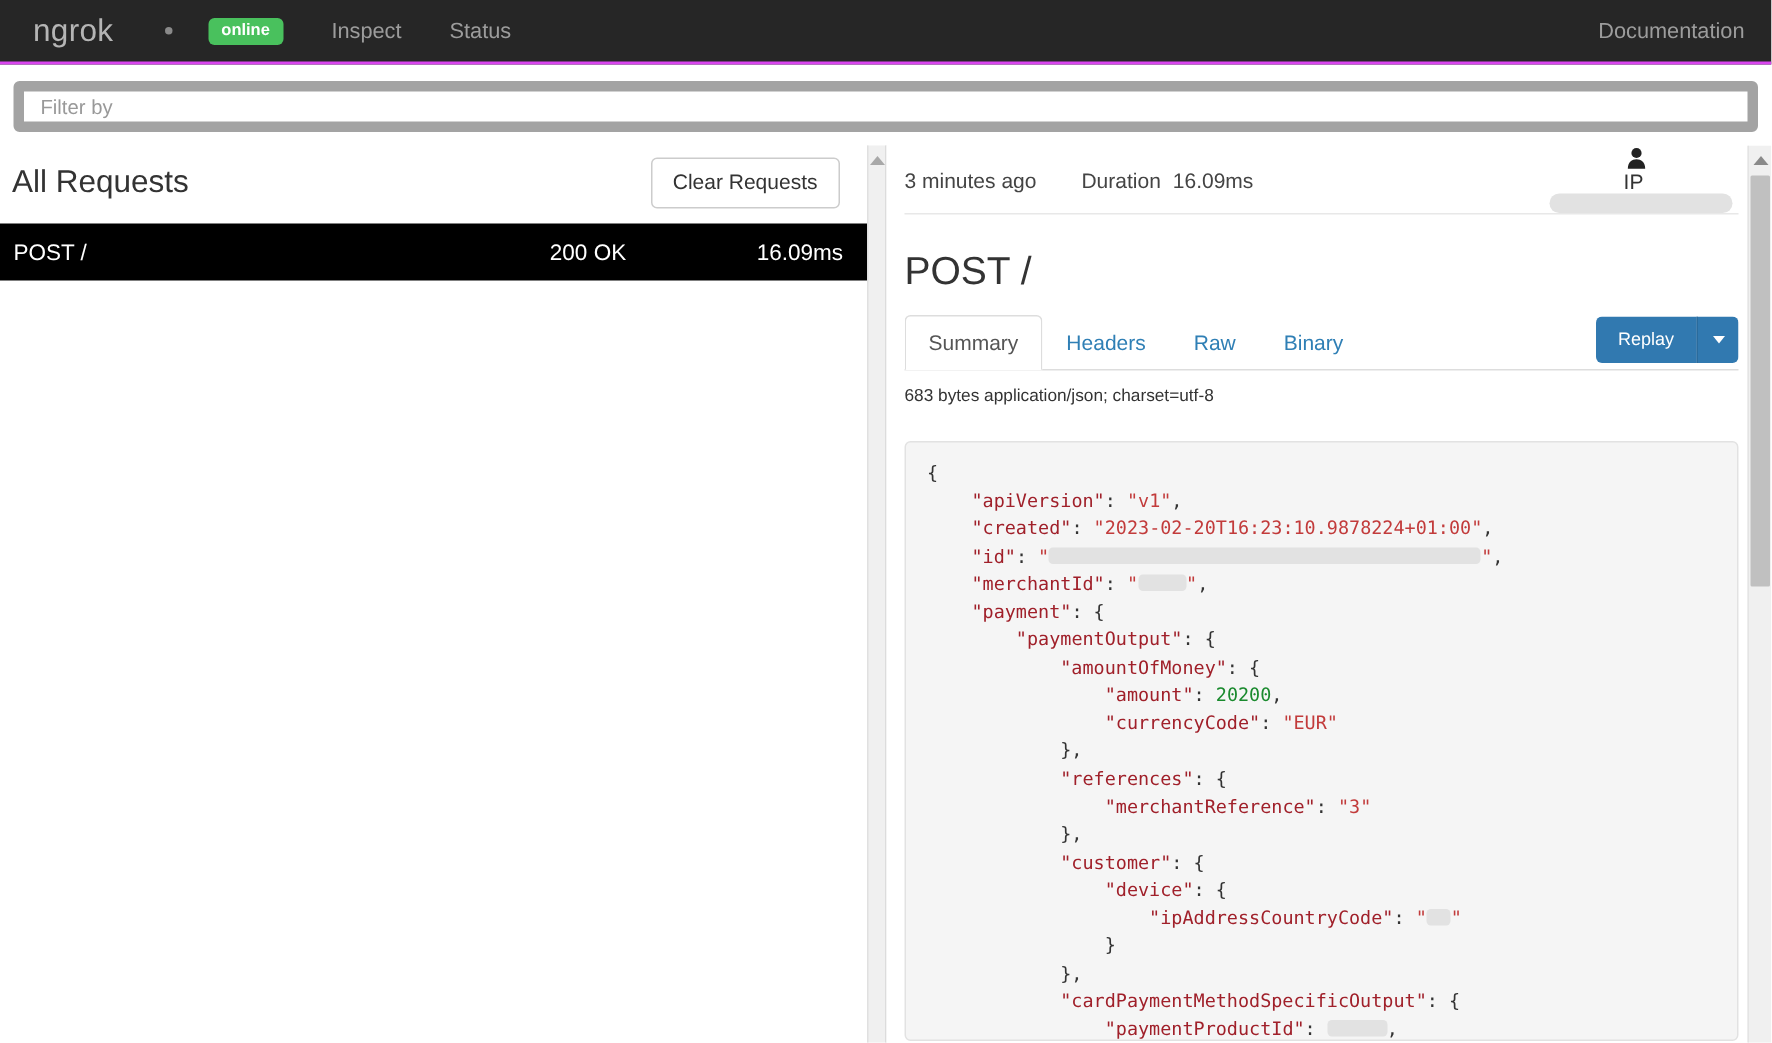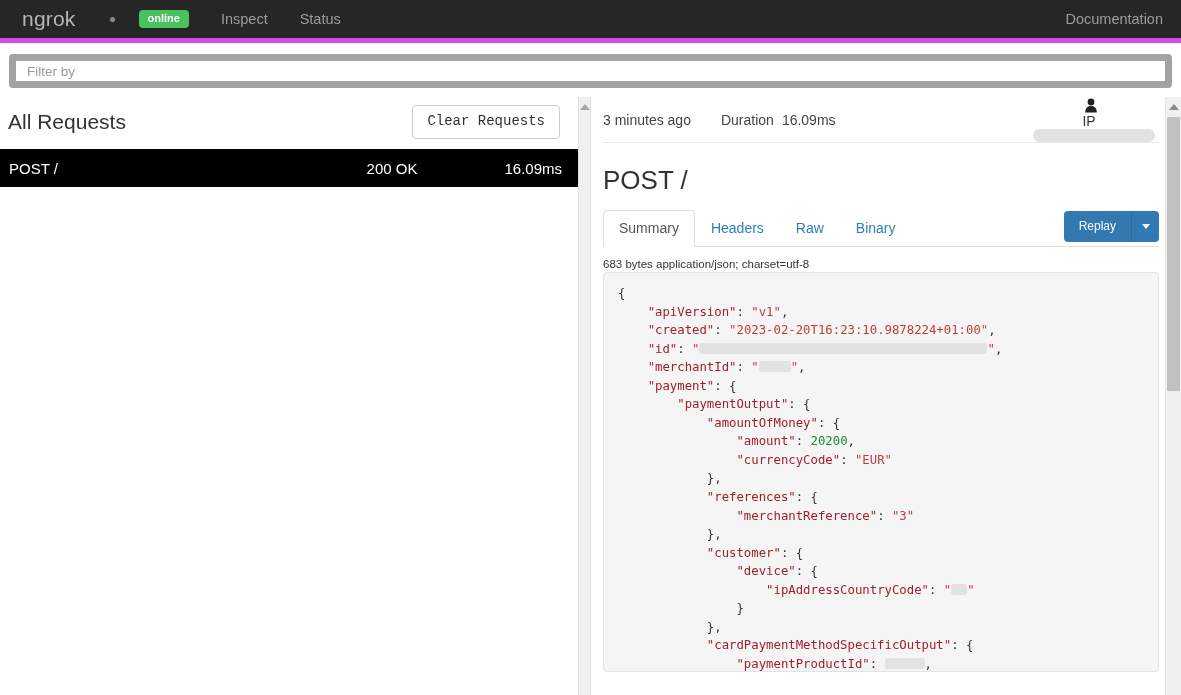--- a/index.html
+++ b/index.html
@@ -9,21 +9,21 @@
     overflow: hidden;
     background: #ffffff;
     font-family: "Liberation Sans", sans-serif;
     -webkit-font-smoothing: antialiased;
   }
 
   
   #navbar {
     height: 43px;
     background: #262626;
-    border-bottom: 5px solid #d946ef;
+    border-bottom: 2px solid #d946ef;
     display: flex;
     align-items: center;
     padding: 0 14px 0 22px;
     position: relative;
   }
   #brand {
     color: #b5b5b5;
     font-size: 21px;
     letter-spacing: .2px;
     margin-right: 34px;
@@ -100,21 +100,21 @@
     padding: 6px 18px 6px 8px;
     height: 50px;
   }
   #all-requests-title {
     font-size: 21px;
     color: #333333;
     font-weight: normal;
     margin: 0;
   }
   #clear-requests-btn {
-    font-family: Liberation Mono, monospace;
+    font-family: Liberation Sans, sans-serif;
     font-size: 14px;
     color: #333333;
     background: #ffffff;
     border: 1px solid #cccccc;
     border-radius: 4px;
     padding: 8px 14px;
     cursor: pointer;
     line-height: 1.1;
   }
   #request-list { margin-top: 2px; }
@@ -250,21 +250,21 @@
   .caret-down {
     width: 0; height: 0;
     border-left: 4px solid transparent;
     border-right: 4px solid transparent;
     border-top: 5px solid #ffffff;
   }
 
   #content-type {
     font-size: 11.5px;
     color: #333333;
-    margin: 11px 0 2px 0;
+    margin: 11px 0 24px 0;
     font-family: "Liberation Sans", sans-serif;
   }
 
   
   #code-panel {
     background: #f5f5f5;
     border: 1px solid #e2e2e2;
     border-radius: 4px;
     padding: 11px 14px 14px 14px;
     font-family: "DejaVu Sans Mono", monospace;

